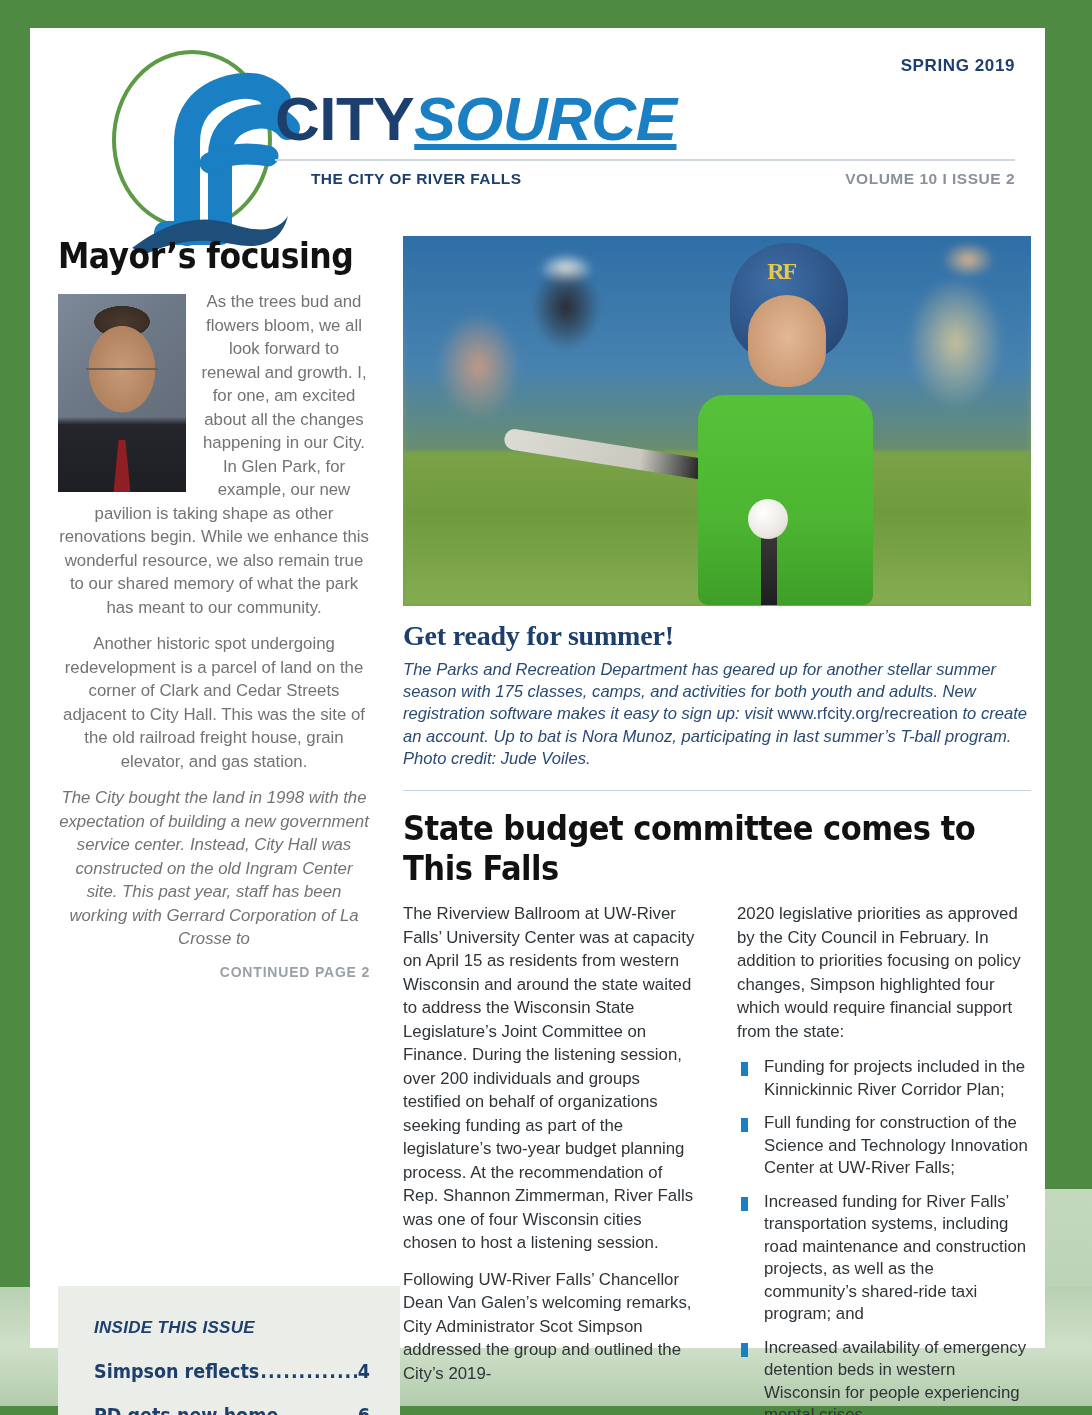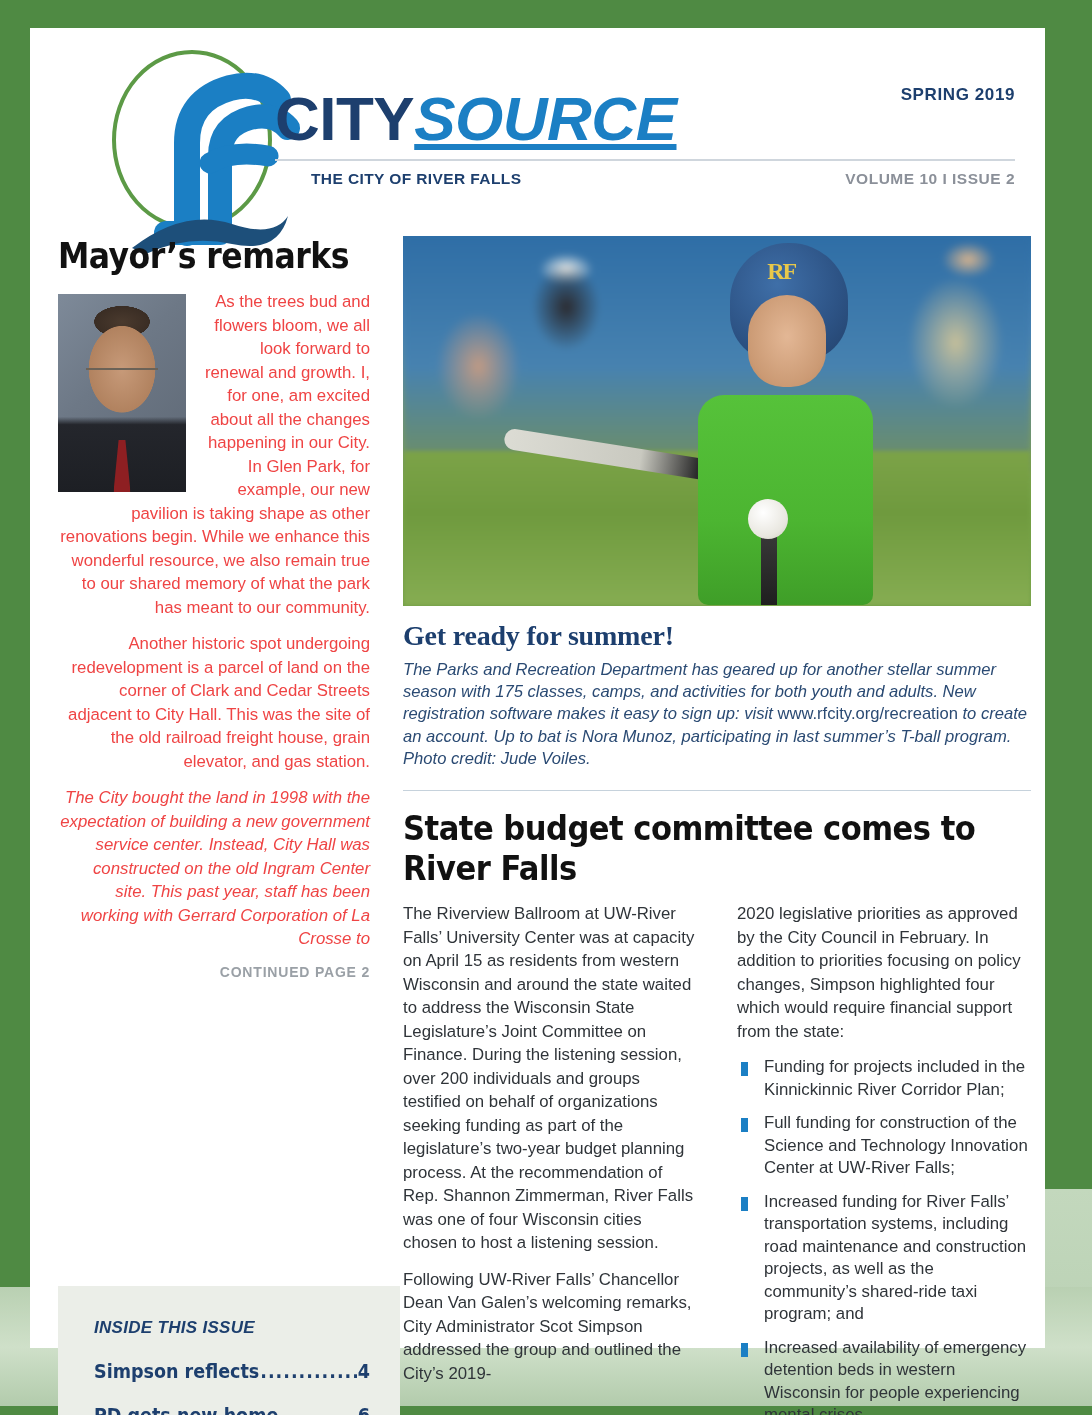--- a/index.html
+++ b/index.html
@@ -51,21 +51,21 @@
   .tagline {
     font-size: 15.5px; font-weight: bold; color: #1d3f6e; letter-spacing: 0.4px;
     padding-left: 36px;
   }
   .issue-line {
     font-size: 15.5px; font-weight: bold; color: #8b9099; letter-spacing: 0.5px;
     white-space: nowrap;
   }
   .season {
     position: absolute; right: 0; top: -32px;
-    font-size: 17px; font-weight: bold; color: #1d3f6e; letter-spacing: 0.6px; margin-top: 29px;
+    font-size: 17px; font-weight: bold; color: #1d3f6e; letter-spacing: 0.6px;
   }
 
   
   .body-grid { position: relative; }
 
   
   .col-left {
     position: absolute; left: 28px; top: 0; width: 312px;
   }
   .mayor-title {
@@ -93,22 +93,22 @@
     clip-path: polygon(42% 0, 58% 0, 80% 100%, 20% 100%);
     z-index: -1;
   }
   .mayor-photo .glasses {
     position: absolute; left: 50%; transform: translateX(-50%); top: 74px;
     width: 72px; height: 12px;
     border-top: 2px solid #6b6257;
   }
 
   .body-text {
-    font-size: 16.8px; line-height: 1.40; color: #ef4444;
-    text-align: right;
+    font-size: 16.8px; line-height: 1.40; color: #737373;
+    text-align: center;
   }
   .body-text p { margin-bottom: 13px; }
   .body-text p.ital { font-style: italic; }
   .continued {
     text-align: right; font-size: 14px; font-weight: bold; color: #9aa0a6;
     letter-spacing: 0.8px; margin-top: 2px;
   }
 
   
   .inside-box {
@@ -249,21 +249,21 @@
       <div class="sub-row">
         <div class="tagline">THE CITY OF RIVER FALLS</div>
         <div class="issue-line">VOLUME 10  I  ISSUE 2</div>
       </div>
     </div>
   </div>
 
   <div class="body-grid">
 
     <div class="col-left">
-      <div class="mayor-title">Mayor’s remarks</div>
+      <div class="mayor-title">Mayor’s focusing</div>
 
       <div class="mayor-photo">
         <div class="collar"></div>
         <div class="tie"></div>
         <div class="glasses"></div>
       </div>
 
       <div class="body-text">
         <p>As the trees bud and flowers bloom, we all look forward to renewal and growth. I, for one, am excited about all the changes happening in our City. In Glen Park, for example, our new pavilion is taking shape as other renovations begin. While we enhance this wonderful resource, we also remain true to our shared memory of what the park has meant to our community.</p>
         <p>Another historic spot undergoing redevelopment is a parcel of land on the corner of Clark and Cedar Streets adjacent to City Hall. This was the site of the old railroad freight house, grain elevator, and gas station.</p>
@@ -300,21 +300,21 @@
         <div class="face"></div>
         <div class="tee"></div>
         <div class="ball"></div>
       </div>
 
       <div class="caption-head">Get ready for summer!</div>
       <div class="caption-body"><span>The Parks and Recreation Department has geared up for another stellar summer season with 175 classes, camps, and activities for both youth and adults. New registration software makes it easy to sign up: visit </span><span class="plain">www.rfcity.org/recreation</span><span> to create an account. Up to bat is Nora Munoz, participating in last summer’s T-ball program. Photo credit: Jude Voiles.</span></div>
 
       <div class="section-rule"></div>
 
-      <div class="headline">State budget committee comes to River Falls</div>
+      <div class="headline">State budget committee comes to This Falls</div>
 
       <div class="two-col">
         <div class="c">
           <p>The Riverview Ballroom at UW-River Falls’ University Center was at capacity on April 15 as residents from western Wisconsin and around the state waited to address the Wisconsin State Legislature’s Joint Committee on Finance. During the listening session, over 200 individuals and groups testified on behalf of organizations seeking funding as part of the legislature’s two-year budget planning process. At the recommendation of Rep. Shannon Zimmerman, River Falls was one of four Wisconsin cities chosen to host a listening session.</p>
           <p>Following UW-River Falls’ Chancellor Dean Van Galen’s welcoming remarks, City Administrator Scot Simpson addressed the group and outlined the City’s 2019-</p>
         </div>
         <div class="c">
           <p>2020 legislative priorities as approved by the City Council in February. In addition to priorities focusing on policy changes, Simpson highlighted four which would require financial support from the state:</p>
           <ul class="bullets">
             <li><span class="bullet-mark"></span><span>Funding for projects included in the Kinnickinnic River Corridor Plan;</span></li>

